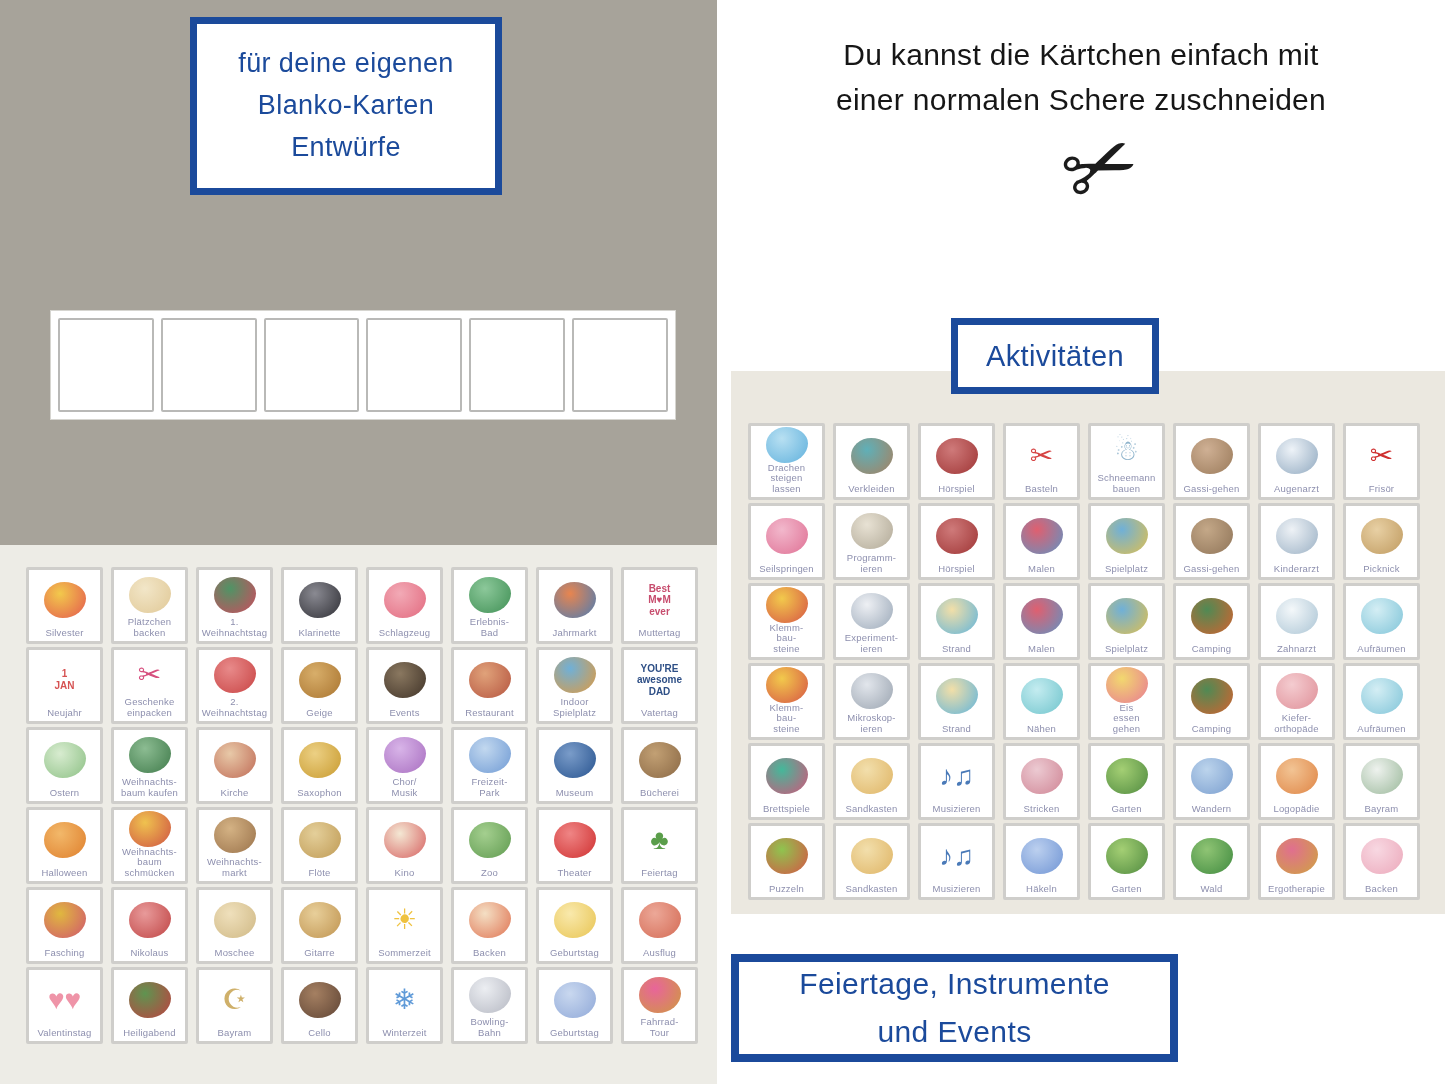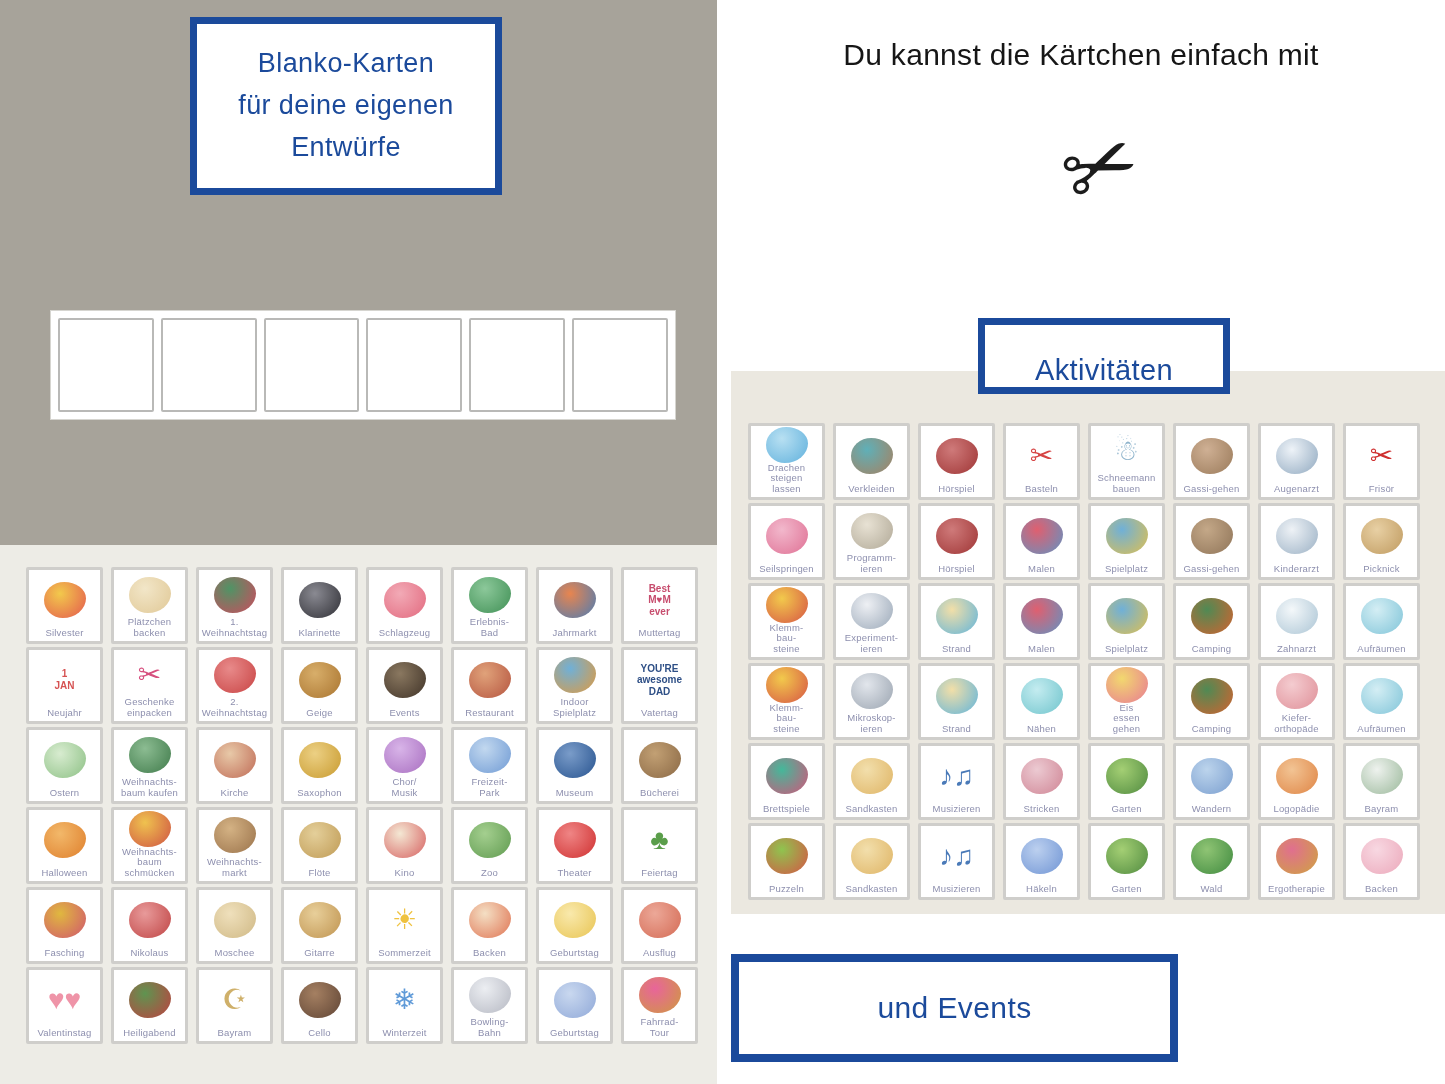--- a/index.html
+++ b/index.html
@@ -7,21 +7,21 @@
          font-family:"Liberation Sans",sans-serif;}
   
   .left-top{position:absolute;left:0;top:0;width:717px;height:545px;background:var(--gray-bg,#a7a39a);}
   .left-bottom{position:absolute;left:0;top:545px;width:717px;height:539px;background:var(--beige1,#edece6);}
   .right-beige{position:absolute;left:731px;top:371px;width:714px;height:543px;background:var(--beige2,#ebe8e0);}
   
   .bluebox{position:absolute;background:#fff;border:7px solid var(--accent,#1b4a9b);
            color:var(--accent,#1b4a9b);display:flex;flex-direction:column;align-items:center;
            justify-content:center;text-align:center;box-sizing:border-box;letter-spacing:.4px;}
   .blanko{left:190px;top:17px;width:312px;height:178px;font-size:27px;line-height:1.55;}
-  .aktiv{left:978px;top:318px;width:252px;height:76px;font-size:29px;justify-content:flex-end;}
+  .aktiv{left:951px;top:318px;width:208px;height:76px;font-size:29px;}
   .footerbox{left:731px;top:954px;width:447px;height:108px;font-size:30px;line-height:1.6;border-width:8px;}
   
   .intro{position:absolute;left:725px;top:32px;width:712px;text-align:center;color:#161616;
          font-size:30px;line-height:1.5;letter-spacing:.3px;}
   .scissors{position:absolute;left:1015px;top:112px;width:170px;height:110px;display:flex;
             align-items:center;justify-content:center;font-size:88px;color:#1c1c1c;
             transform:rotate(-22deg);}
   
   .blank-strip{position:absolute;left:50px;top:310px;width:626px;height:110px;background:#fff;
                border:1px solid #d6d5d0;box-sizing:border-box;display:flex;gap:7px;padding:7px;}
@@ -42,22 +42,22 @@
 </head>
 <body>
 
 <div class="stage">
 
   <div class="left-top"></div>
   <div class="left-bottom"></div>
   <div class="right-beige"></div>
 
   <div class="bluebox blanko">
+    <div>für deine eigenen</div>
     <div>Blanko-Karten</div>
-    <div>für deine eigenen</div>
     <div>Entwürfe</div>
   </div>
 
   <div class="blank-strip" id="blank-strip">
       <div class="blank-card"></div>
       <div class="blank-card"></div>
       <div class="blank-card"></div>
       <div class="blank-card"></div>
       <div class="blank-card"></div>
       <div class="blank-card"></div>
@@ -368,20 +368,21 @@
         <div class="art">
           <div class="blob" style="background: radial-gradient(circle at 38% 32%, rgb(232, 101, 154), rgb(207, 154, 63));"></div>
         </div>
         <div class="lbl">Fahrrad-
 Tour</div>
       </div>
     </div>
 
   <div class="intro">
     <div>Du kannst die Kärtchen einfach mit</div>
+    <div>einer normalen Schere zuschneiden</div>
   </div>
 
   <div class="scissors">✂</div>
 
   <div class="bluebox aktiv">
     <div>Aktivitäten</div>
   </div>
 
   <div class="grid" id="right-grid">
       <div class="card">
@@ -681,16 +682,17 @@
       </div>
       <div class="card">
         <div class="art">
           <div class="blob" style="background: radial-gradient(circle at 38% 32%, rgb(248, 216, 226), rgb(235, 168, 186));"></div>
         </div>
         <div class="lbl">Backen</div>
       </div>
     </div>
 
   <div class="bluebox footerbox">
+    <div>Feiertage, Instrumente</div>
     <div>und Events</div>
   </div>
 
 </div>
 
 </body></html>

